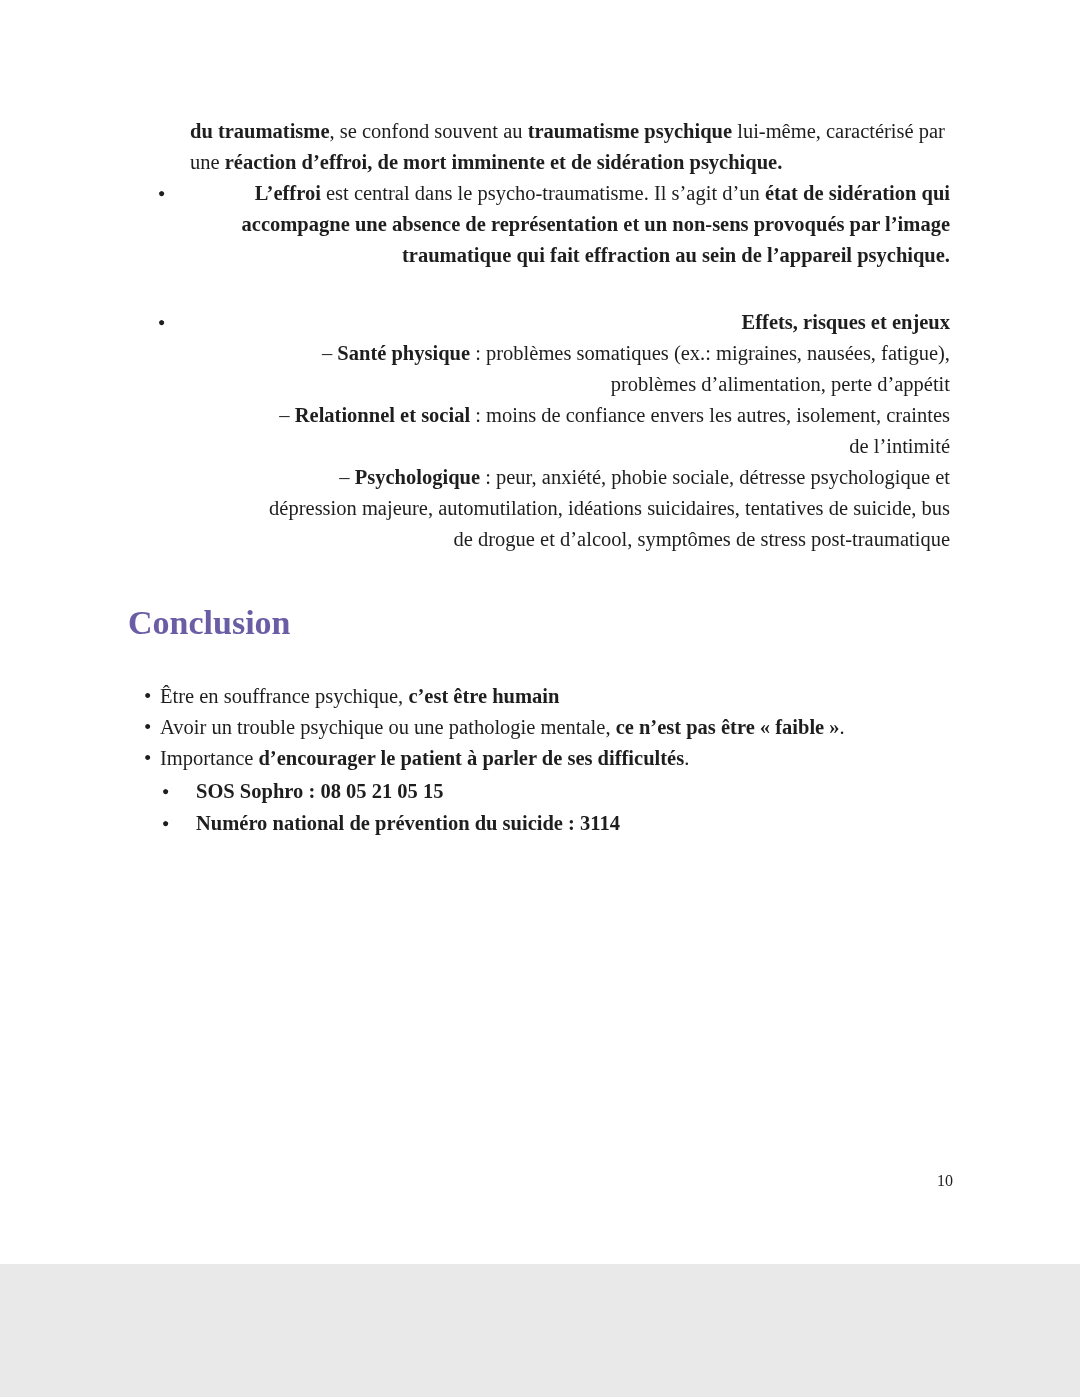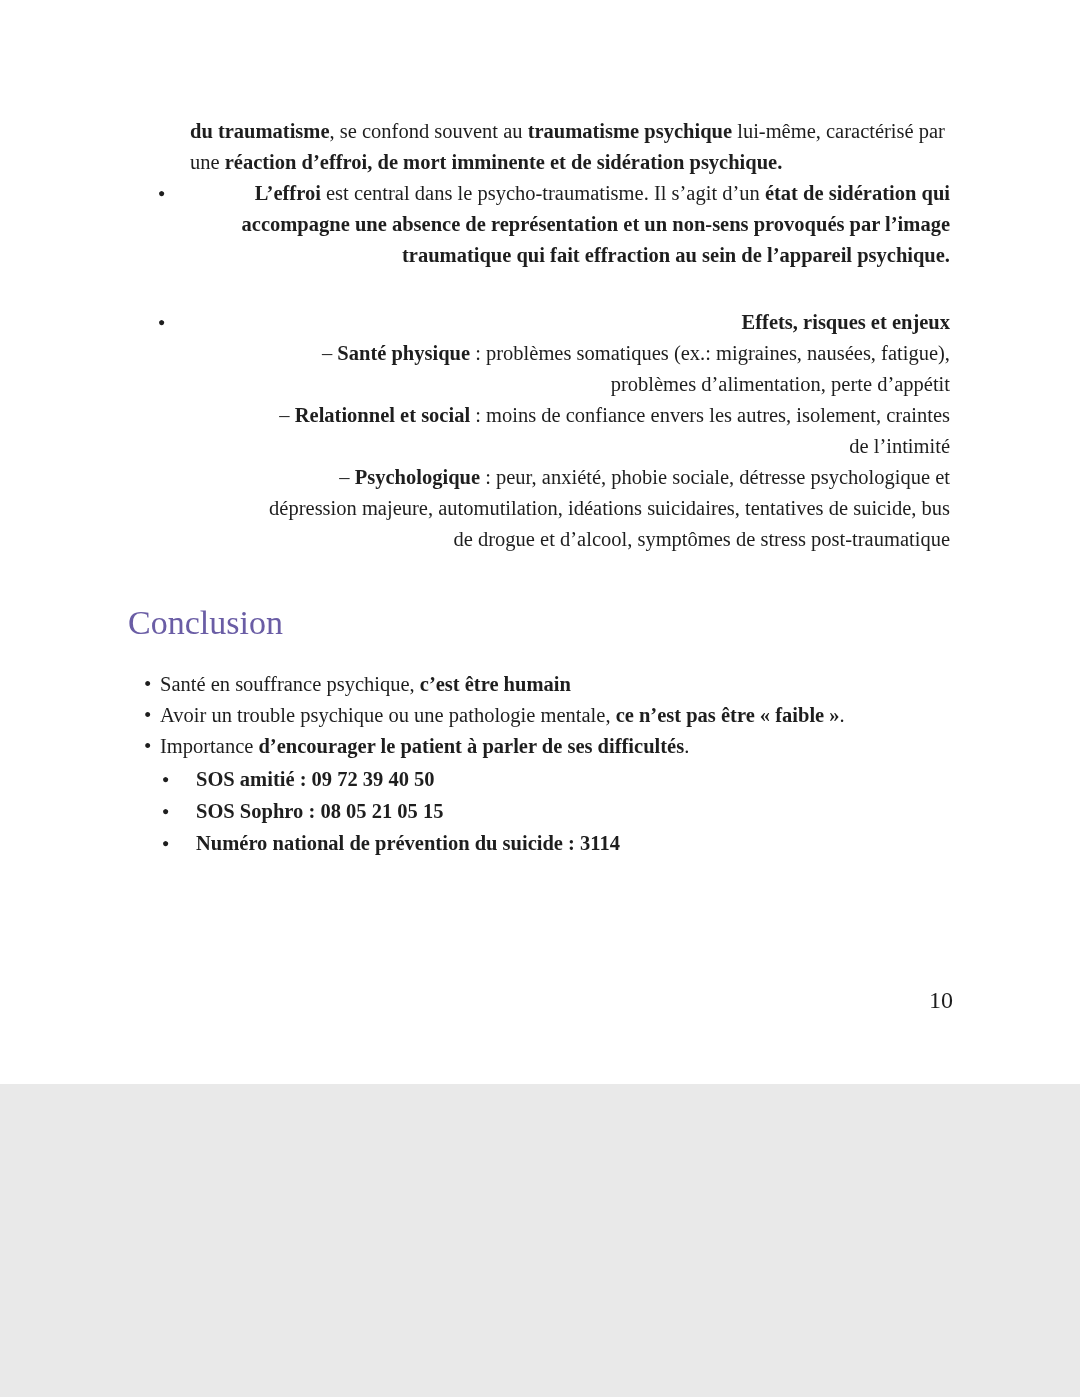--- a/index.html
+++ b/index.html
@@ -1,19 +1,19 @@
 <!DOCTYPE html>
 <html><head>
 <meta charset="utf-8">
 <style>
   * { margin: 0; padding: 0; box-sizing: border-box; }
   html, body { background: #e9e9e9; }
   .page {
     width: 1080px;
-    height: 1084px;
+    height: 1264px;
     margin: 0 auto;
     position: relative;
     background: #ffffff;
     font-family: "Liberation Serif", serif;
     font-size: 20.5px;
     line-height: 31px;
     color: #1e1e1e;
     overflow: hidden;
   }
   .content { padding: 116px 130px 0 128px; }
@@ -36,24 +36,24 @@
   }
   li.space-above { margin-top: 36px; }
 
   
   .dash-list { margin-left: 65px; }
 
   
   h1.section-heading {
     font-size: 34px;
     line-height: 44px;
-    font-weight: 400;
+    font-weight: 700;
     color: #6a5da5;
     margin-top: 46px;
-    margin-bottom: 24px;
+    margin-bottom: 36px;
   }
 
   
   .p-firstline-indent { text-indent: 20px; }
 
   
   ul.small-bullets { list-style: none; margin-top: 1px; }
   ul.small-bullets > li { position: relative; padding-left: 32px; }
   ul.small-bullets > li::before {
     content: "•";
@@ -76,21 +76,21 @@
     left: 34px;
     top: 0;
     font-size: 12px;
     line-height: 32px;
   }
 
   .page-number {
     position: absolute;
     right: 127px;
     bottom: 68px;
-    font-size: 24px;
+    font-size: 16px;
     color: #1e1e1e;
   }
 </style>
 </head>
 <body>
 
 <div class="page">
   <div class="content">
 
     <p class="para-indent"><b>du traumatisme</b><span>, se confond souvent au </span><b>traumatisme psychique</b><span> lui-même, caractérisé par une </span><b>réaction d’effroi, de mort imminente et de sidération psychique.</b></p>
@@ -104,28 +104,27 @@
           <div><span>– </span><b>Relationnel et social</b><span> : moins de confiance envers les autres, isolement, craintes de l’intimité</span></div>
           <div><span>– </span><b>Psychologique</b><span> : peur, anxiété, phobie sociale, détresse psychologique et dépression majeure, automutilation, idéations suicidaires, tentatives de suicide, bus de drogue et d’alcool, symptômes de stress post-traumatique</span></div>
         </div>
       </li>
     </ul>
 
     <h1 class="section-heading">Conclusion</h1>
 
 
     <ul class="small-bullets">
-      <li><span>Santé en souffrance psychique, </span><b>c’est être humain</b></li>
+      <li><span>Être en souffrance psychique, </span><b>c’est être humain</b></li>
       <li><span>Avoir un trouble psychique ou une pathologie mentale, </span><b>ce n’est pas être « faible »</b><span>.</span></li>
       <li><span>Importance </span><b>d’encourager le patient à parler de ses difficultés</b><span>.</span></li>
     </ul>
 
 
     <ul class="hotline-bullets">
-      <li><b>SOS amitié : 09 72 39 40 50</b></li>
       <li><b>SOS Sophro : 08 05 21 05 15</b></li>
       <li><b>Numéro national de prévention du suicide : 3114</b></li>
     </ul>
 
   </div>
 
   <div class="page-number">10</div>
 </div>
 
 </body></html>

